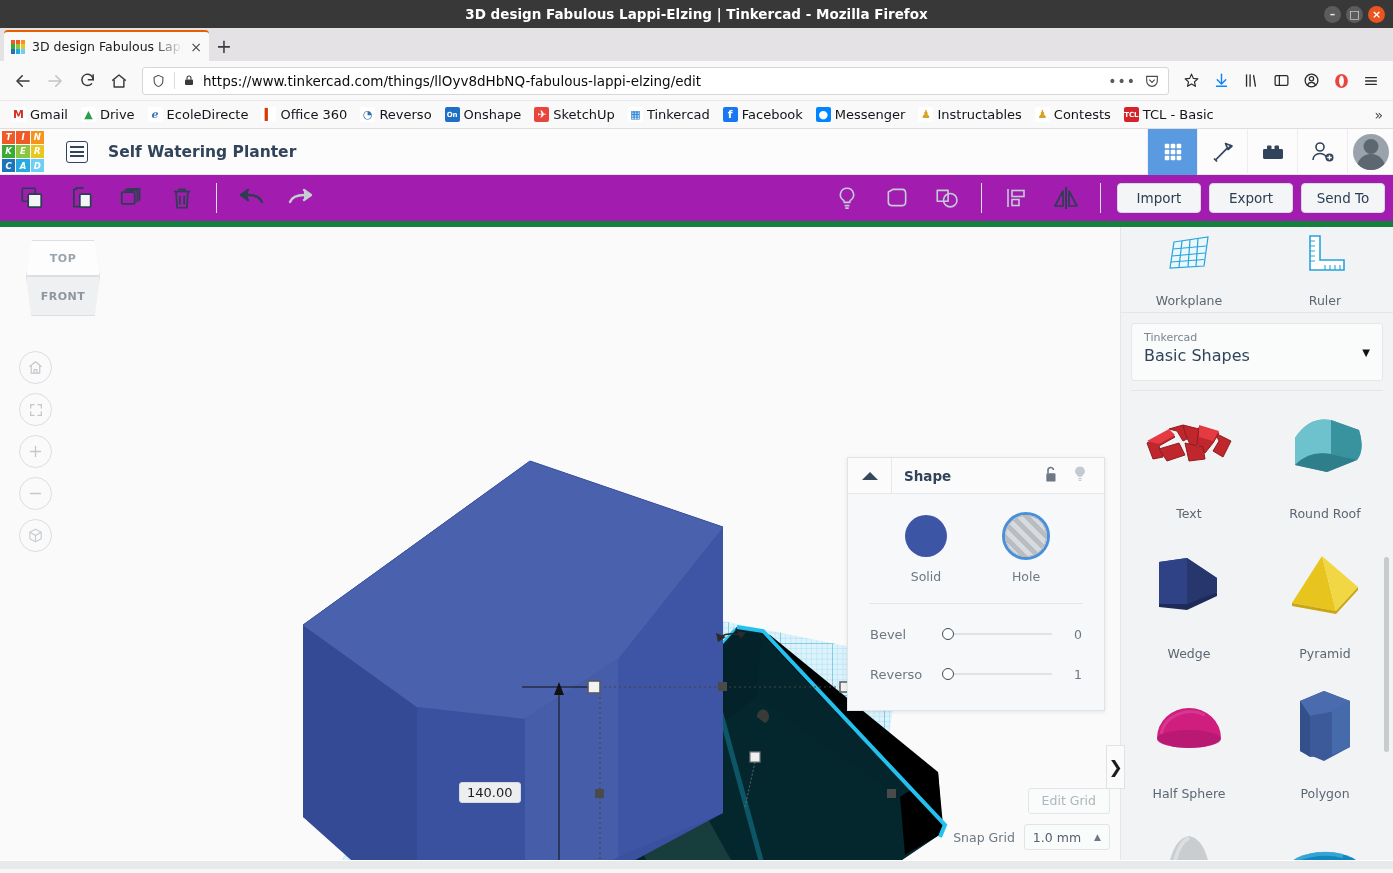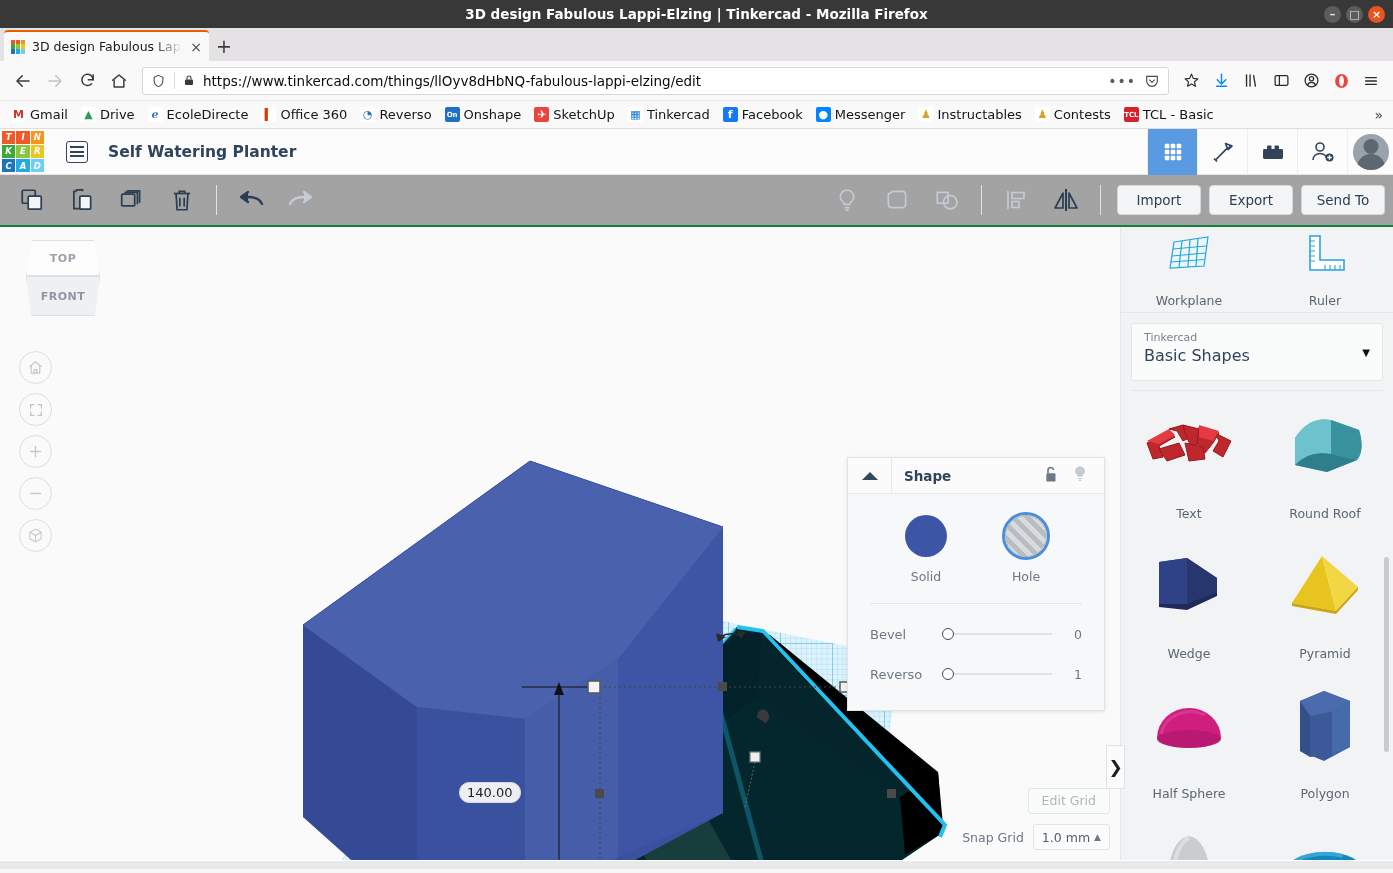--- a/index.html
+++ b/index.html
@@ -74,21 +74,21 @@
      border-left:1px solid #eceef0; color:#31445b;}
   .hdr-btn.active{ background:#5a9ae0; color:#fff; }
   .avatar{ width:46px; height:46px; display:flex; align-items:center; justify-content:center;
      border-left:1px solid #eceef0;}
   .avatar .circ{ width:36px; height:36px; border-radius:50%; background:#9aa3ab; position:relative; overflow:hidden;}
   .avatar .circ::before{content:"";position:absolute;left:50%;top:16%;width:15px;height:15px;border-radius:50%;
      background:#5c676f;transform:translateX(-50%);}
   .avatar .circ::after{content:"";position:absolute;left:50%;top:58%;width:28px;height:26px;border-radius:14px 14px 0 0;
      background:#5c676f;transform:translateX(-50%);}
 
-  .toolbar{ height:52px; background:#a3a3a3; border-bottom:2px solid #15803d; display:flex; align-items:center;
+  .toolbar{ height:52px; background:#a21caf; border-bottom:6px solid #15803d; display:flex; align-items:center;
      padding:0 8px; gap:2px;}
   .tb{ width:48px; height:44px; display:flex; align-items:center; justify-content:center; color:#2b3e52; }
   .tb.dis{ color:#c6ccd3; }
   .tb.ghost{ color:#c3ccd6; }
   .tbsep{ width:1px; height:30px; background:#dfe3e7; margin:0 8px;}
   .tbspacer{ flex:1; }
   .pillbtn{ height:30px; min-width:84px; padding:0 14px; border:1px solid #d3d9de; border-radius:4px;
      background:#f4f5f6; color:#2b3e52; display:flex; align-items:center; justify-content:center; font-size:13.5px;
      margin-left:6px;}
 
@@ -107,21 +107,21 @@
   .vc-front{ position:absolute; left:5px; top:36px; width:74px; height:40px; background:#eef0f2;
      border:1.5px solid #dcdfe2; border-radius:0 0 6px 6px;
      clip-path: polygon(0 0,100% 0,93% 100%,7% 100%);
      display:flex; align-items:center; justify-content:center; color:#8d969f; font-size:11px; font-weight:bold;
      letter-spacing:0.5px;}
   .navcircles{ position:absolute; left:19px; top:124px; display:flex; flex-direction:column; gap:9px;}
   .ncirc{ width:33px; height:33px; border-radius:50%; border:1.4px solid #dadde0; color:#c2c8cd;
      display:flex; align-items:center; justify-content:center; background:transparent;}
 
   
-  .dimlabel{ position:absolute; background:#eceef0; border:1px solid #d6d9dd; border-radius:10px;
+  .dimlabel{ position:absolute; background:#eceef0; border:1px solid #d6d9dd; border-radius:3px;
      padding:2px 7px; font-size:13px; color:#1d1d1d; font-family:"DejaVu Sans", sans-serif;}
 
   
   .shapepanel{ position:absolute; left:847px; top:230px; width:258px; background:#f7f8f9;
      border:1px solid #e1e4e7; box-shadow:0 1px 4px rgba(0,0,0,.09); }
   .sp-head{ height:36px; display:flex; align-items:center; background:#fbfbfc; border-bottom:1px solid #e6e9ec;}
   .sp-collapse{ width:44px; height:36px; display:flex; align-items:center; justify-content:center;
      border-right:1px solid #e6e9ec; color:#35485e; font-size:11px;}
   .sp-title{ font-size:13.5px; font-weight:bold; color:#31445b; margin-left:12px;}
   .sp-head-icons{ margin-left:auto; display:flex; align-items:center; gap:14px; padding-right:16px; color:#6d7884;}
@@ -148,21 +148,21 @@
      border:1px solid #e0e3e6; display:flex; align-items:center; justify-content:center;
      font-size:17px; color:#1d1d1d; z-index:5;}
 
   
   .gridctl{ position:absolute; right:10px; bottom:10px; text-align:right; }
   .editgrid{ display:inline-block; height:26px; line-height:24px; padding:0 13px; border:1px solid #e3e6e9;
      border-radius:3px; background:#fafbfb; color:#aeb6bd; font-size:12.5px;}
   .snaprow{ display:flex; align-items:center; justify-content:flex-end; gap:9px; margin-top:10px;}
   .snaprow .lab{ font-size:12.5px; color:#6d7884;}
   .snapsel{ height:26px; padding:0 8px; border:1px solid #e1e4e7; border-radius:3px; background:#fafbfb;
-     display:flex; align-items:center; gap:4px; font-size:12.5px; color:#53606d;}
+     display:flex; align-items:center; gap:13px; font-size:12.5px; color:#53606d;}
 
   
   .sidebar{ position:absolute; right:0; top:0; width:273px; height:633px; background:#f2f3f4;
      border-left:1px solid #e4e6e8; overflow:hidden;}
   .sb-top{ display:flex; height:86px; border-bottom:1px solid #e4e6e8;}
   .sb-top .cell{ flex:1; display:flex; flex-direction:column; align-items:center; justify-content:center; gap:7px;}
   .sb-top .cell .lab{ font-size:12.5px; color:#5a6773;margin-top:12px;}
   .sb-select{ margin:10px 10px 0; height:58px; background:#fafbfb; border:1px solid #e4e6e8; border-radius:3px;
      padding:7px 12px; position:relative;}
   .sb-select .sup{ font-size:11px; color:#7b858f;}

